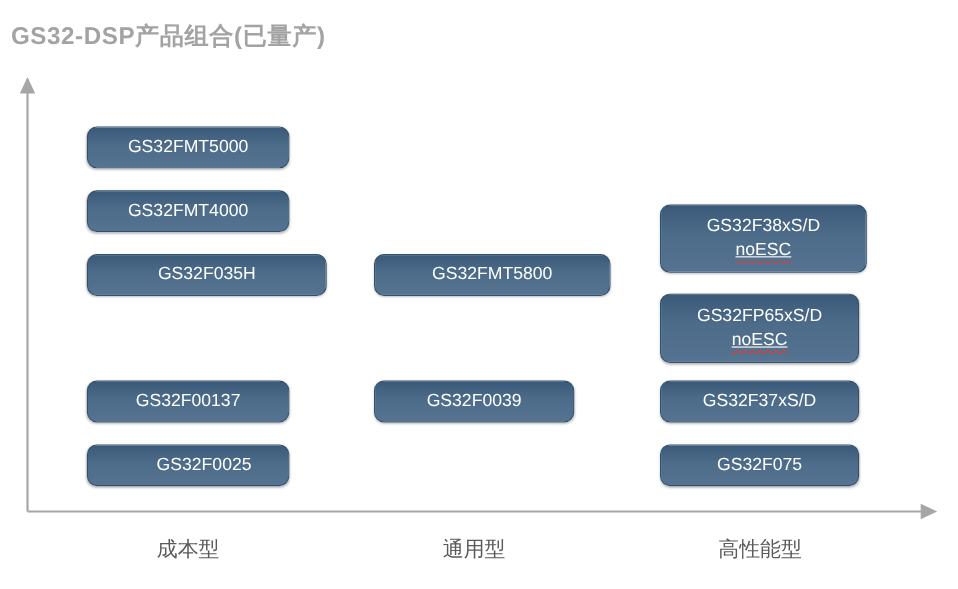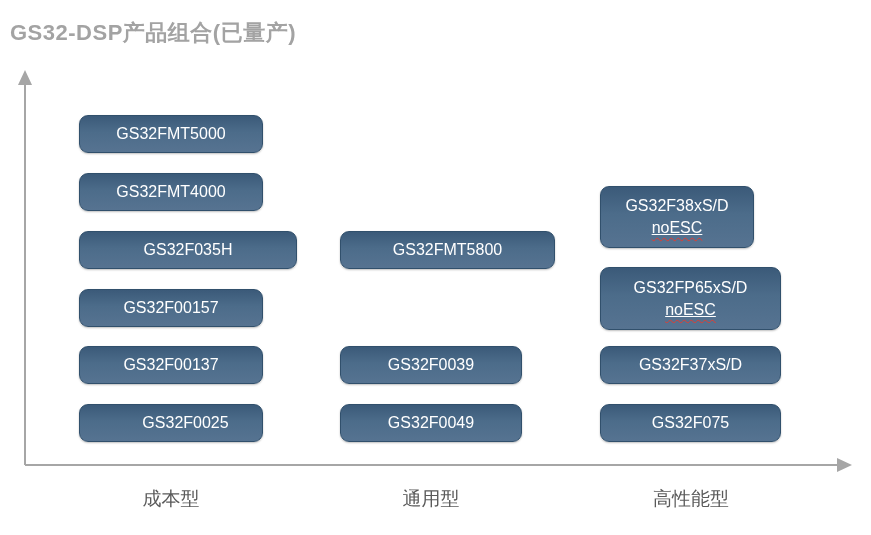--- a/index.html
+++ b/index.html
@@ -83,41 +83,35 @@
 
   <div class="product-box" style="left:79px; top:115px; width:184px; height:38px;">
     <span>GS32FMT5000</span>
   </div>
   <div class="product-box" style="left:79px; top:173px; width:184px; height:38px;">
     <span>GS32FMT4000</span>
   </div>
   <div class="product-box" style="left:79px; top:231px; width:218px; height:38px;">
     <span>GS32F035H</span>
   </div>
-  <div class="product-box" style="left:79px; top:289px; width:184px; height:38px;">
-    <span>GS32F00157</span>
-  </div>
   <div class="product-box" style="left:79px; top:346px; width:184px; height:38px;">
     <span>GS32F00137</span>
   </div>
   <div class="product-box" style="left:79px; top:404px; width:184px; height:38px;padding-left:29px;">
     <span>GS32F0025</span>
   </div>
 
   <div class="product-box" style="left:340px; top:231px; width:215px; height:38px;">
     <span>GS32FMT5800</span>
   </div>
   <div class="product-box" style="left:340px; top:346px; width:182px; height:38px;">
     <span>GS32F0039</span>
   </div>
-  <div class="product-box" style="left:340px; top:404px; width:182px; height:38px;">
-    <span>GS32F0049</span>
-  </div>
 
-  <div class="product-box" style="left:600px; top:186px; width:154px; height:62px;">
+  <div class="product-box" style="left:600px; top:186px; width:188px; height:62px;">
     <span>GS32F38xS/D</span>
     <span class="u-solid"><span class="u-wavy">noESC</span></span>
   </div>
   <div class="product-box" style="left:600px; top:267px; width:181px; height:63px;">
     <span>GS32FP65xS/D</span>
     <span class="u-solid"><span class="u-wavy">noESC</span></span>
   </div>
   <div class="product-box" style="left:600px; top:346px; width:181px; height:38px;">
     <span>GS32F37xS/D</span>
   </div>

